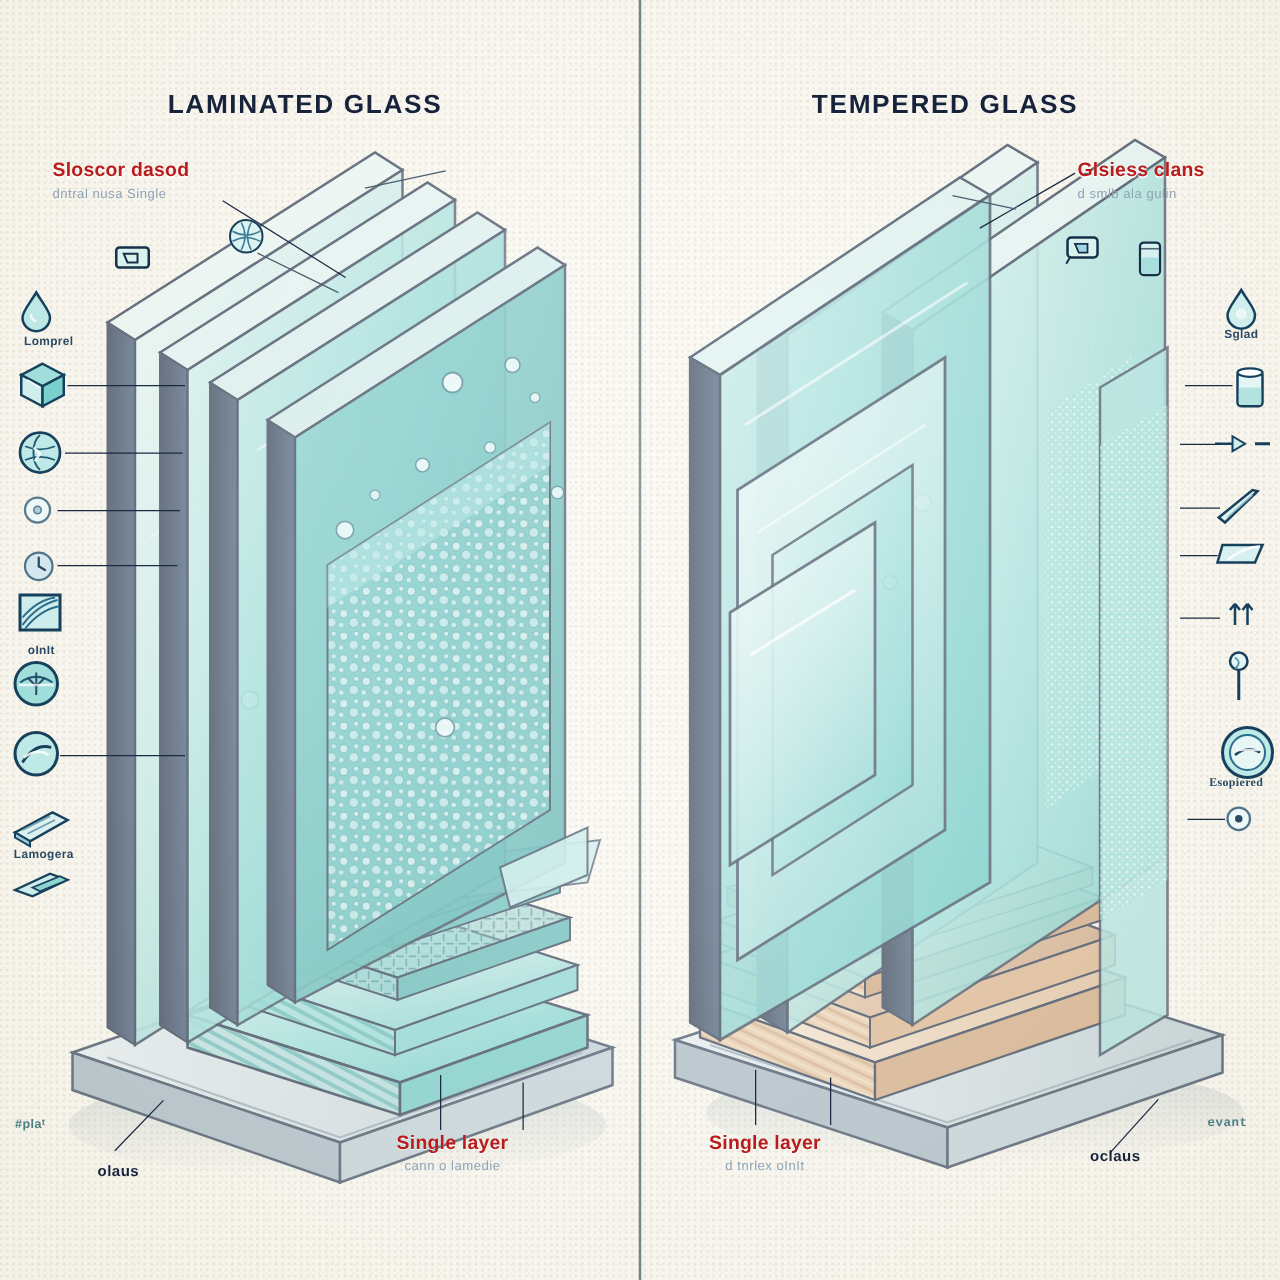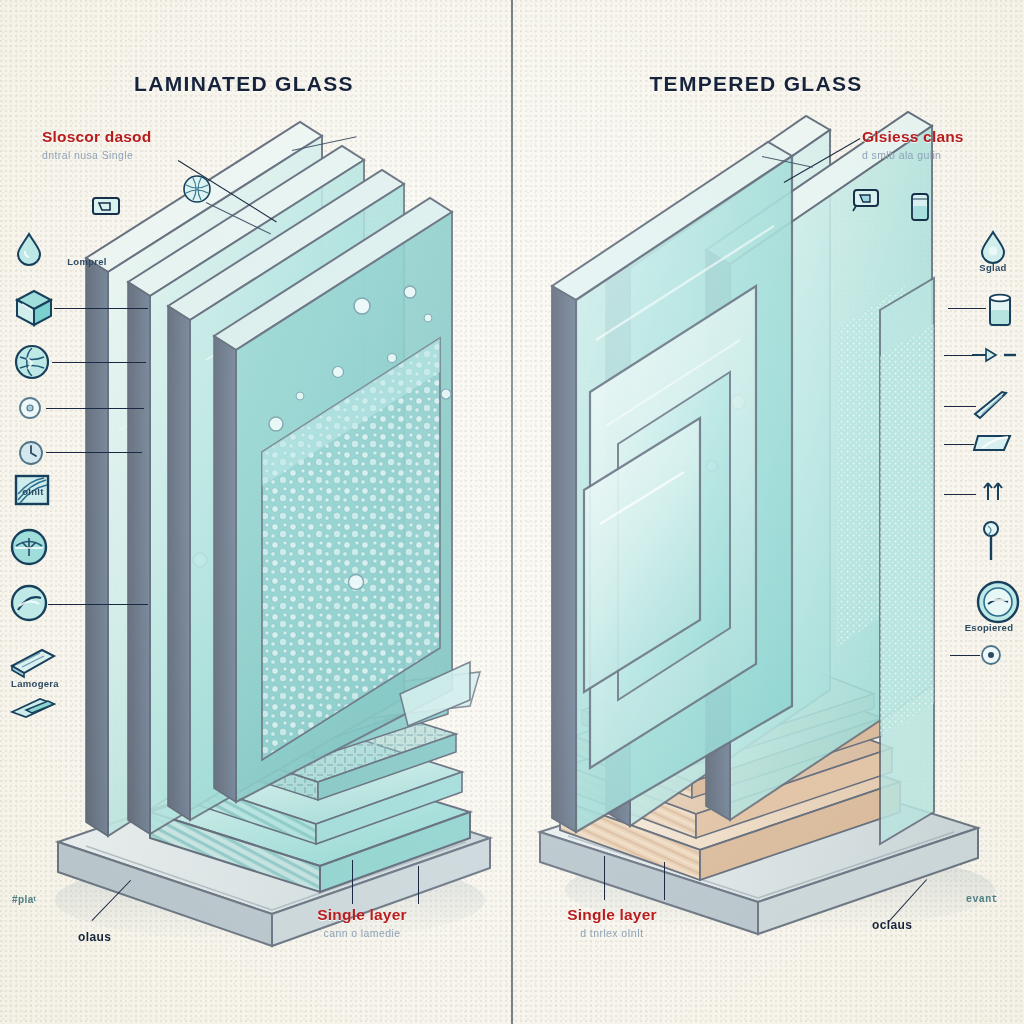--- a/index.html
+++ b/index.html
@@ -324,21 +324,21 @@
     </svg>
   </div>
   <div class="leader thin" style="left:206px; top:202px; width:72px; transform:rotate(26deg);"></div>
 
   <div class="ico" style="left:14px; top:232px;">
     <svg width="30" height="32">
       <path d="M15 2 C9 12 4 17 4 22 a11 11 0 0 0 22 0 C26 17 21 12 15 2Z" fill="#bde8e5" stroke="#17405c" stroke-width="2"></path>
       <path d="M11 19 a5 5 0 0 0 4 6" fill="none" stroke="#ffffff" stroke-width="2" opacity=".8"></path>
     </svg>
   </div>
-  <div class="tiny-label" style="left:0px; top:256px; width:78px;margin-left:48px;">Lomprel</div>
+  <div class="tiny-label" style="left:0px; top:268px; width:78px;">Lomprel</div>
 
   <div class="ico" style="left:14px; top:288px;">
     <svg width="40" height="40">
       <polygon points="20,3 37,12 20,21 3,12" fill="#9fdedb" stroke="#17405c" stroke-width="2"></polygon>
       <polygon points="3,12 20,21 20,37 3,28" fill="#cfeeec" stroke="#17405c" stroke-width="2"></polygon>
       <polygon points="37,12 20,21 20,37 37,28" fill="#7ad0cd" stroke="#17405c" stroke-width="2"></polygon>
       <path d="M8 16 L18 22" stroke="#ffffff" stroke-width="1.6" opacity=".8"></path>
     </svg>
   </div>
   <div class="leader" style="left:54px; top:308px; width:94px;"></div>
@@ -367,21 +367,21 @@
     </svg>
   </div>
   <div class="leader" style="left:46px; top:452px; width:96px;"></div>
 
   <div class="ico" style="left:14px; top:474px;">
     <svg width="36" height="32">
       <rect x="2" y="2" width="32" height="28" fill="#cdeceb" stroke="#17405c" stroke-width="2.4"></rect>
       <path d="M4 26 Q16 10 32 6 M4 20 Q16 6 30 4 M6 29 Q18 14 33 11" fill="none" stroke="#2a6e8c" stroke-width="1.5"></path>
     </svg>
   </div>
-  <div class="tiny-label" style="left:4px; top:486px; width:58px;">oInIt</div>
+  <div class="tiny-label" style="left:4px; top:515px; width:58px;">oInIt</div>
 
   <div class="ico" style="left:10px; top:528px;">
     <svg width="38" height="38">
       <circle cx="19" cy="19" r="17" fill="#9fdedb" stroke="#17405c" stroke-width="2.4"></circle>
       <path d="M6 18 q13 -9 26 0" fill="none" stroke="#1f5a76" stroke-width="1.6"></path>
       <path d="M19 10 L19 28 M12 14 L19 21 L26 14" fill="none" stroke="#2b4a63" stroke-width="1.6"></path>
       <path d="M5 20 H33" stroke="#ffffff" stroke-width="2" opacity=".75"></path>
     </svg>
   </div>
 
@@ -507,21 +507,21 @@
   </div>
 
   <div class="ico" style="left:976px; top:580px;">
     <svg width="44" height="44">
       <circle cx="22" cy="22" r="20" fill="#bfe9e6" stroke="#17405c" stroke-width="2.4"></circle>
       <circle cx="22" cy="22" r="14" fill="#e6f7f6" stroke="#2a6e8c" stroke-width="1.6"></circle>
       <path d="M12 24 q10 -8 20 -2" fill="none" stroke="#17405c" stroke-width="2"></path>
       <path d="M13 20 H31" stroke="#ffffff" stroke-width="2" opacity=".8"></path>
     </svg>
   </div>
-  <div class="tiny-label" style="left:956px; top:622px; width:66px;">Esopiered</div>
+  <div class="tiny-label" style="left:956px; top:622px; width:66px;font-family:Liberation Serif, serif;">Esopiered</div>
 
   <div class="ico" style="left:980px; top:644px;">
     <svg width="22" height="22">
       <circle cx="11" cy="11" r="9" fill="#eef8f8" stroke="#4f7488" stroke-width="1.8"></circle>
       <circle cx="11" cy="11" r="3" fill="#2b4a63"></circle>
     </svg>
   </div>
   <div class="leader" style="left:950px; top:655px; width:30px;"></div>
 
   <div class="leader v" style="left:604px; top:856px; height:44px;"></div>

